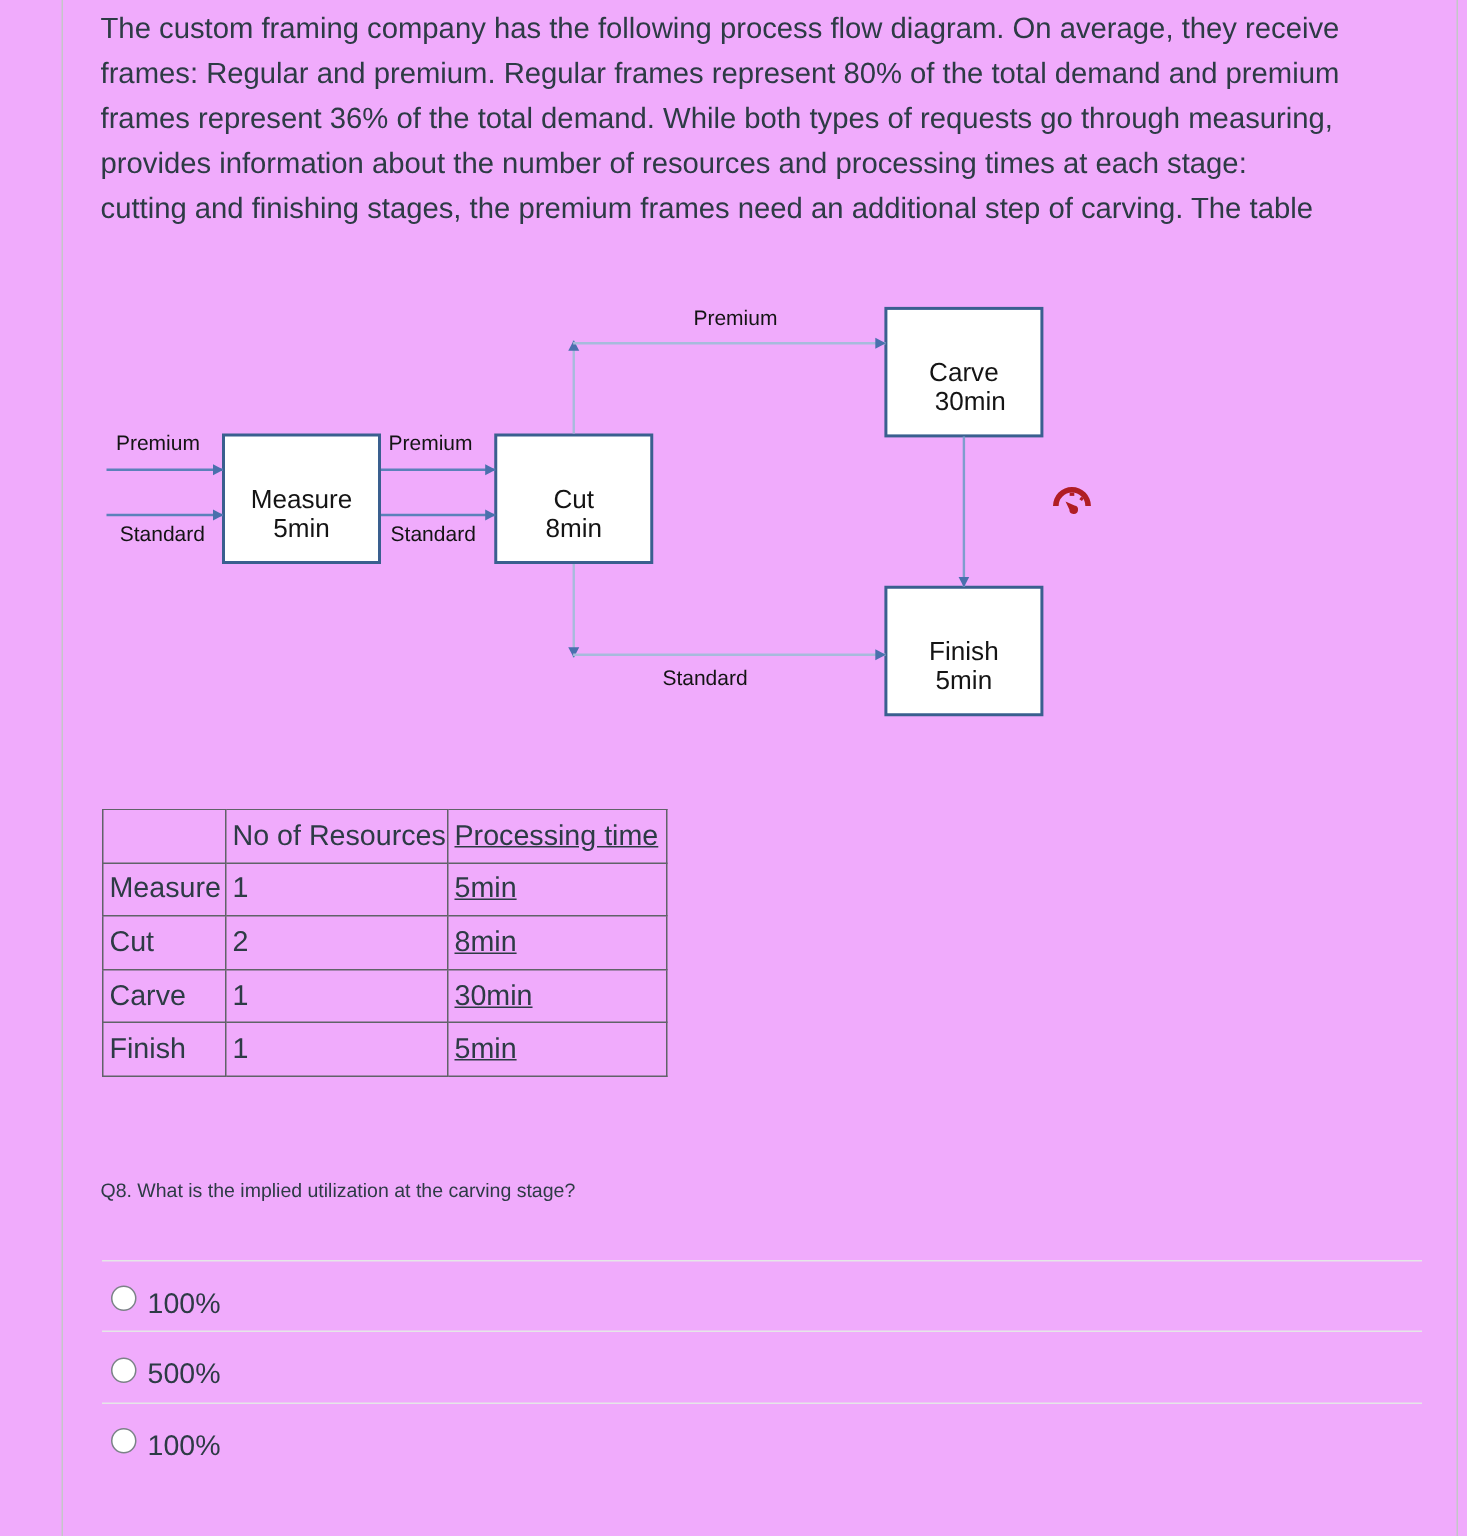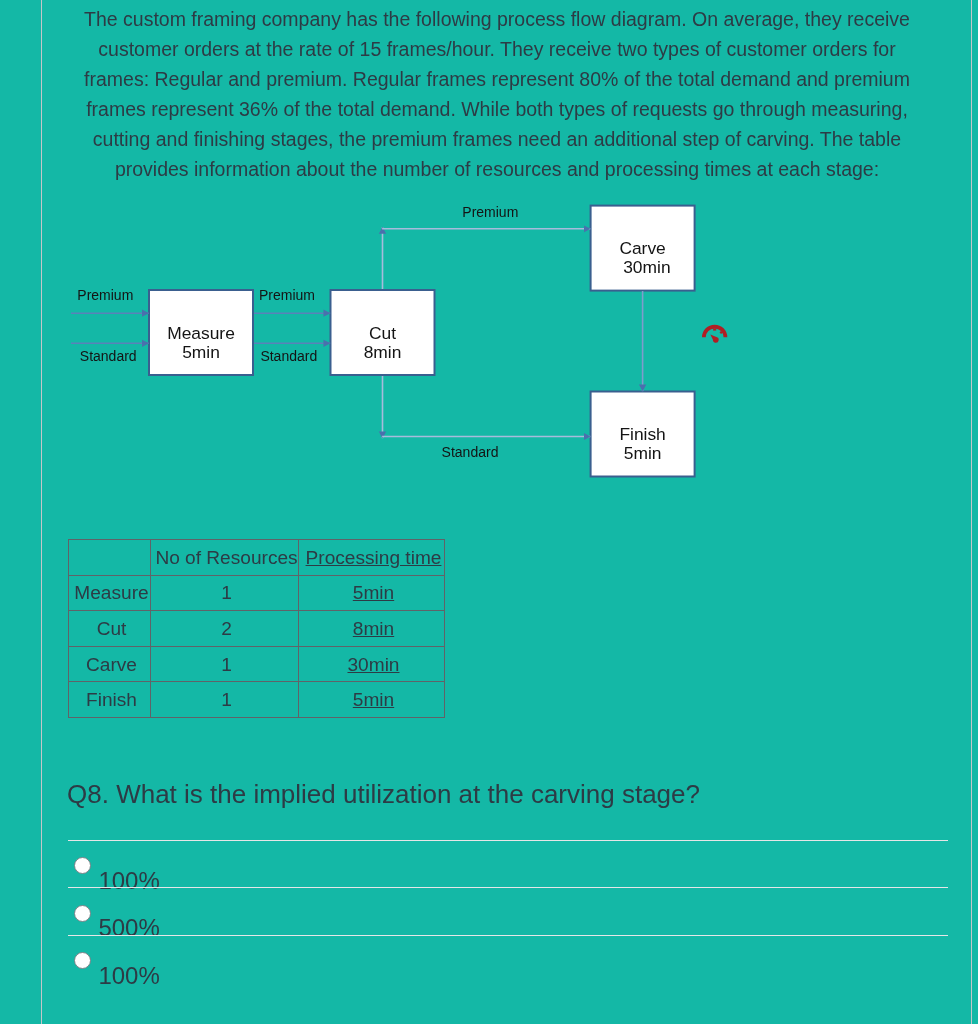--- a/index.html
+++ b/index.html
@@ -4,22 +4,22 @@
 <style>
   * { box-sizing: border-box; }
   html, body { margin:0; padding:0; }
   body {
     width: 978px; height: 1024px;
     background: #ffffff;
     font-family: "Liberation Sans", sans-serif;
     overflow: hidden;
     -webkit-font-smoothing: antialiased;
   }
-  .page { position: relative; width: 978px; height: 1024px; background:#14b8a6;
-          transform: translateZ(0); text-align: center; }
+  .page { position: relative; width: 978px; height: 1024px; background:#f0abfc;
+          transform: translateZ(0); }
   .rule-left  { position:absolute; left:41px;  top:0; width:1px; height:1024px; background:#c4c6c8; }
   .rule-right { position:absolute; left:971px; top:0; width:1px; height:1024px; background:#c4c6c8; }
 
   .qtext { position:absolute; left:67px; top:4px; width:860px; color:#2d3b45; font-size:19.5px;
            will-change:transform; }
   .qtext .ln { display:block; height:30px; line-height:30px; white-space:nowrap; }
 
   
   .diagram { position:absolute; left:60px; top:195px; width:690px; height:300px; will-change:transform; }
   .diagram svg { display:block; overflow:visible; }
@@ -33,42 +33,41 @@
                will-change:transform; }
   .restable td { border:1px solid #606368; color:#2d3b45; font-size:19.1px;
                  padding:0; height:34.6px; line-height:34.6px; vertical-align:middle;
                  overflow:hidden; white-space:nowrap;margin-left:35px; }
   .restable td > span { display:block; padding-left:4px; position:relative; top:0.8px; }
   .restable .c0 { width:82px; }
   .restable .c1 { width:148px; }
   .restable .c2 { width:146px;text-decoration:underline; }
 
   
-  .qprompt { position:absolute; left:67px; top:781px; color:#2d3b45; font-size:26px; line-height:26px;
+  .qprompt { position:absolute; left:67px; top:781px; color:#2d3b45; font-size:13px; line-height:26px;
               white-space:nowrap; will-change:transform; }
   .answers { position:absolute; left:68px; top:840px; width:880px; will-change:transform; }
   .ans { position:relative; height:47.4px; border-top:1.4px solid #e5e6e7; }
   .radio { position:absolute; left:5.6px; top:16.2px; width:17px; height:17px;
            border:1.2px solid #7b8287; border-radius:50%; background:#fff; }
-  .ans-label { position:absolute; left:30.4px; top:31px; font-size:24px; line-height:18px; color:#2d3b45; }
+  .ans-label { position:absolute; left:30.4px; top:20px; font-size:19px; line-height:18px; color:#2d3b45; }
 </style>
 </head>
 <body>
 
 <div class="page">
   <div class="rule-left"></div>
   <div class="rule-right"></div>
 
   <div class="qtext">
     <span class="ln">The custom framing company has the following process flow diagram. On average, they receive</span>
-    <span class="ln">customer orders at the rate of 15 frames/hour. They receive two types of customer orders for</span>
     <span class="ln">frames: Regular and premium. Regular frames represent 80% of the total demand and premium</span>
     <span class="ln">frames represent 36% of the total demand. While both types of requests go through measuring,</span>
+    <span class="ln">provides information about the number of resources and processing times at each stage:</span>
     <span class="ln">cutting and finishing stages, the premium frames need an additional step of carving. The table</span>
-    <span class="ln">provides information about the number of resources and processing times at each stage:</span>
   </div>
 
   <div class="diagram">
     <svg width="690" height="300" viewBox="0 0 690 300">
       <defs>
         <marker id="ahL" viewBox="0 0 10 12" refX="9.6" refY="6" markerWidth="4.4" markerHeight="5.3" orient="auto-start-reverse">
           <path d="M 0 0.8 L 10 6 L 0 11.2 z" fill="#4a70ad"></path>
         </marker>
         <marker id="ahD" viewBox="0 0 10 12" refX="9.6" refY="6" markerWidth="4.4" markerHeight="5.3" orient="auto-start-reverse">
           <path d="M 0 0.8 L 10 6 L 0 11.2 z" fill="#4a70ad"></path>

